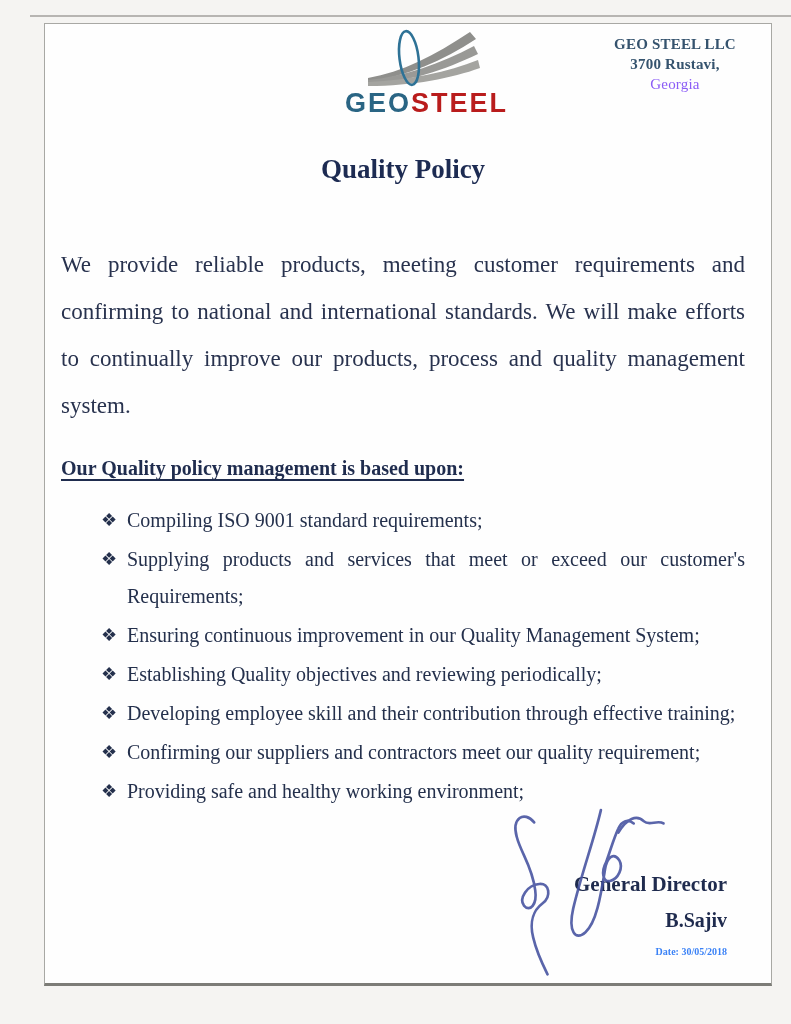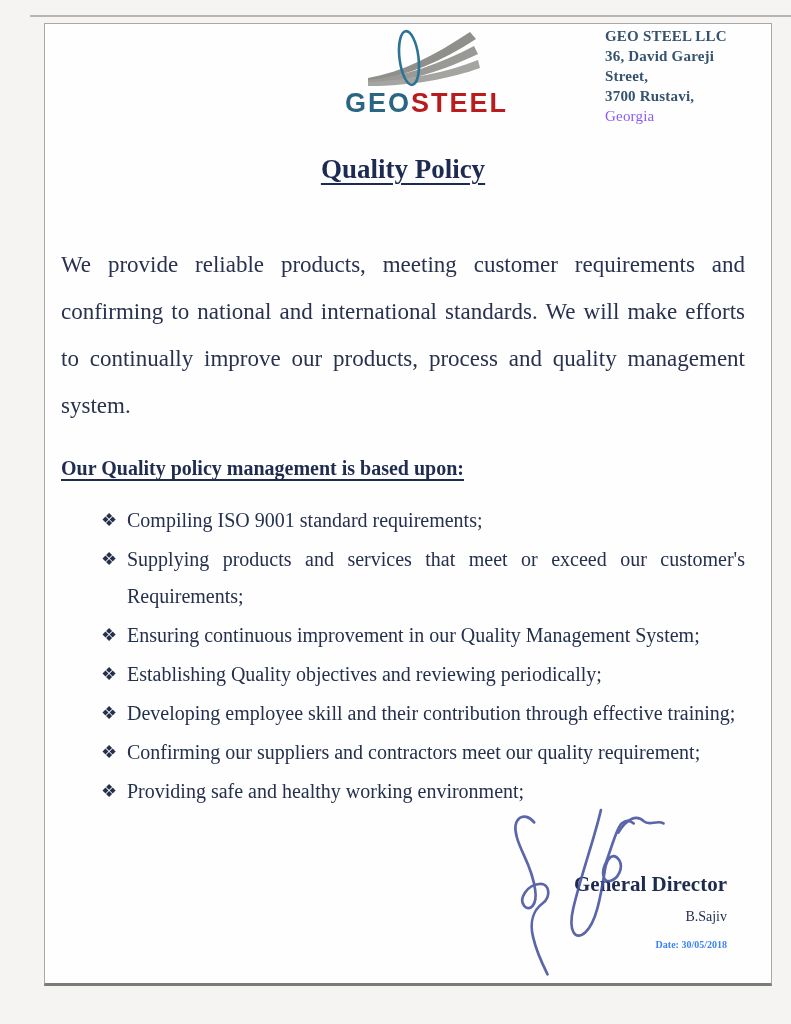--- a/index.html
+++ b/index.html
@@ -26,30 +26,31 @@
   .header { position:relative; height:92px; }
   .logo { position:absolute; left:284px; top:4px; width:160px; text-align:center; }
   .logo-icon { display:block; margin:0 auto; }
   .logo-text {
     font-family:"Liberation Sans", sans-serif;
     font-size:27px; font-weight:bold; letter-spacing:2px; line-height:26px;
   }
   .logo-geo   { color:#2a6584; }
   .logo-steel { color:#b91c1c; }
   .address {
-    position:absolute; left:544px; top:2px;
+    position:absolute; left:544px; top:10px;
     color:#35536e; font-weight:bold; font-size:15px; line-height:20px;
     letter-spacing:.2px;
+    text-align:center;
   }
   .address .light { font-weight:normal; color:#8b5cf6; }
   
   .doc-title {
     margin-top:38px; text-align:center;
     font-size:27px; font-weight:bold; color:#1d2b52;
-    text-decoration:underline; text-underline-offset:5px; text-decoration-thickness:2px;
+    text-underline-offset:5px; text-decoration-thickness:2px;
   }
   
   .intro {
     margin-top:56px;
     font-size:23px; line-height:47px; color:#28324e;
     text-align:justify; word-spacing:2px;
   }
   
   .commit-heading {
     margin-top:28px;
@@ -64,21 +65,21 @@
   }
   .commit-list .bullet {
     position:absolute; left:0; top:0; font-size:18px; color:#24304c;
   }
   
   .sig-text {
     position:absolute; right:44px; top:848px; text-align:right;
     color:#1f2b4e; z-index:1;padding-left:16px;
   }
   .sig-role { font-size:21px; font-weight:bold; }
-  .sig-name { font-size:14px; font-weight:normal; margin-top:12px;margin-left:44px; }
+  .sig-name { font-size:20px; font-weight:bold; margin-top:12px;margin-left:44px; }
   .sig-date { font-size:10px; font-weight:bold; margin-top:14px; color:#3b82f6; }
   .sig-ink {
     position:absolute; left:458px; top:782px; z-index:2; pointer-events:none;
   }
 </style>
 </head>
 <body>
 
 <div class="scan-topline"></div>
 
@@ -89,21 +90,20 @@
       <svg class="logo-icon" width="126" height="62" viewBox="0 0 126 62">
         <path d="M6 50 C 40 44, 72 28, 108 4 L 114 11 C 80 33, 46 48, 6 54 Z" fill="#8f8f8c"></path>
         <path d="M6 52 C 44 48, 78 36, 112 18 L 116 26 C 82 42, 48 54, 6 56 Z" fill="#999996"></path>
         <path d="M6 54 C 48 52, 86 44, 116 32 L 118 40 C 90 50, 52 58, 6 58 Z" fill="#a4a4a0"></path>
         <ellipse cx="47" cy="30" rx="9.5" ry="27" fill="none" stroke="#2e7296" stroke-width="2.6" transform="rotate(-7 47 30)"></ellipse>
       </svg>
       <div class="logo-text"><span class="logo-geo">GEO</span><span class="logo-steel">STEEL</span></div>
     </div>
     <div class="address">
       <div>GEO STEEL LLC</div>
-      <div>36, David Gareji Street,</div>
       <div><span>3700 Rustavi,</span> <span class="light">Georgia</span></div>
     </div>
   </div>
 
   <div class="doc-title">Quality Policy</div>
 
   <p class="intro">We provide reliable products, meeting customer requirements and confirming to national and international standards. We will make efforts to continually improve our products, process and quality management system.</p>
 
   <div class="commit-heading">Our Quality policy management is based upon:</div>
 

